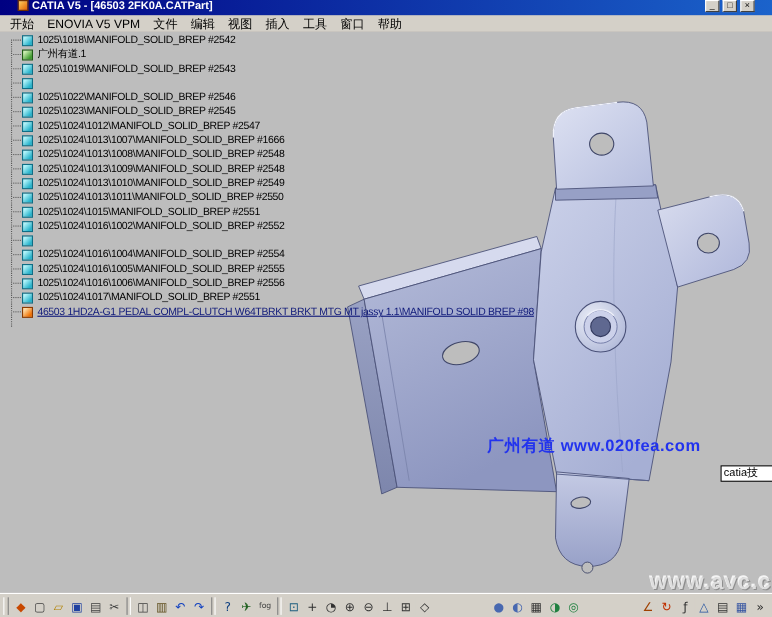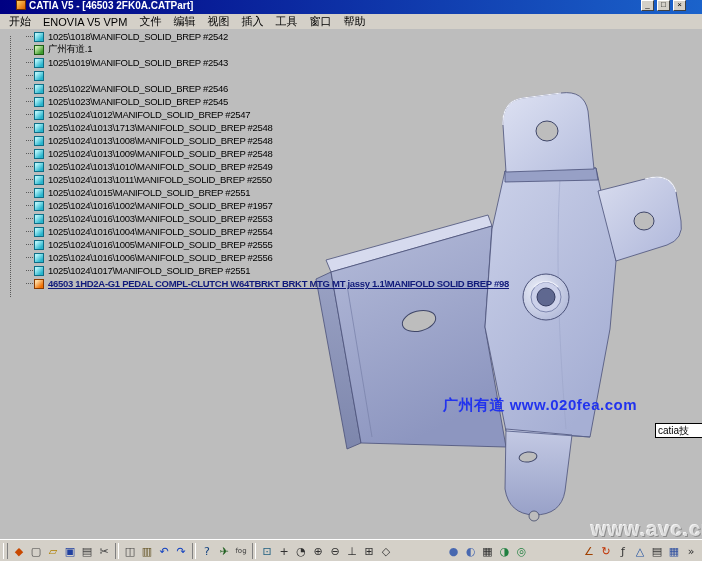--- a/index.html
+++ b/index.html
@@ -23,28 +23,28 @@
   .menubar{
     height:15px;background:#d4d0c8;border-bottom:1px solid #848484;
     display:flex;align-items:center;font-size:11px;color:#000;padding-left:3px;
   }
   .menu-item{padding:0 6px;white-space:nowrap;cursor:default;}
   
   .viewport{position:absolute;top:29px;left:0;width:702px;height:511px;background:#bdbdbd;overflow:hidden;}
   svg.model{position:absolute;top:0;left:0;}
   
   .trunk{position:absolute;left:10px;top:7px;height:261px;border-left:1px dotted #5a5a5a;}
-  .tree{position:absolute;top:1px;left:18px;z-index:5;}
+  .tree{position:absolute;top:1px;left:4px;z-index:5;}
   .tree-row{display:flex;align-items:center;height:13px;white-space:nowrap;}
   .stub{width:7px;height:0;border-top:1px dotted #5a5a5a;margin-left:8px;flex:none;}
   .ticon{width:10px;height:10px;margin:0 4px 0 1px;flex:none;box-sizing:border-box;
     background:linear-gradient(135deg,#aef2f8 20%,#28b4cc 80%);border:1px solid #0e6e86;}
   .geometry-set-icon{background:linear-gradient(135deg,#c8ecae 20%,#3f9c2f 80%);border-color:#1e5c14;}
   .tlabel{font-size:9.5px;letter-spacing:-0.3px;color:#000;}
-  .tree-row.selected .tlabel{color:#101a7a;font-weight:bold;text-decoration:underline;}
+  .tree-row.selected .tlabel{color:#101a7a;font-weight:normal;text-decoration:underline;}
   .tree-row.selected .ticon{background:linear-gradient(135deg,#ffd9a0 20%,#f07000 80%);border-color:#8a3a00;}
   
   .watermark{position:absolute;left:443px;top:367px;z-index:6;
     font-size:15px;font-weight:bold;color:#2233ee;letter-spacing:0.5px;}
   .catia-note{position:absolute;right:-3px;top:394px;z-index:7;width:46px;height:13px;
     background:#ffffff;border:1px solid #000;font-size:10px;line-height:13px;padding-left:2px;color:#000;}
   .avc{position:absolute;left:591px;top:489px;z-index:6;
     font-size:20px;font-weight:bold;letter-spacing:1px;color:#dedede;
     text-shadow:1px 1px 0 #8e8e8e,-1px -1px 0 #f4f4f4;}
   
@@ -183,21 +183,21 @@
         <span class="tlabel">1025\1023\MANIFOLD_SOLID_BREP #2545</span>
       </div>
       <div class="tree-row">
         <span class="stub"></span>
         <span class="ticon manifold-solid-icon"></span>
         <span class="tlabel">1025\1024\1012\MANIFOLD_SOLID_BREP #2547</span>
       </div>
       <div class="tree-row">
         <span class="stub"></span>
         <span class="ticon manifold-solid-icon"></span>
-        <span class="tlabel">1025\1024\1013\1713\MANIFOLD_SOLID_BREP #2548</span>
+        <span class="tlabel">1025\1024\1013\1007\MANIFOLD_SOLID_BREP #1666</span>
       </div>
       <div class="tree-row">
         <span class="stub"></span>
         <span class="ticon manifold-solid-icon"></span>
         <span class="tlabel">1025\1024\1013\1008\MANIFOLD_SOLID_BREP #2548</span>
       </div>
       <div class="tree-row">
         <span class="stub"></span>
         <span class="ticon manifold-solid-icon"></span>
         <span class="tlabel">1025\1024\1013\1009\MANIFOLD_SOLID_BREP #2548</span>
@@ -213,26 +213,25 @@
         <span class="tlabel">1025\1024\1013\1011\MANIFOLD_SOLID_BREP #2550</span>
       </div>
       <div class="tree-row">
         <span class="stub"></span>
         <span class="ticon manifold-solid-icon"></span>
         <span class="tlabel">1025\1024\1015\MANIFOLD_SOLID_BREP #2551</span>
       </div>
       <div class="tree-row">
         <span class="stub"></span>
         <span class="ticon manifold-solid-icon"></span>
-        <span class="tlabel">1025\1024\1016\1002\MANIFOLD_SOLID_BREP #1957</span>
-      </div>
-      <div class="tree-row">
-        <span class="stub"></span>
-        <span class="ticon manifold-solid-icon"></span>
-        <span class="tlabel">1025\1024\1016\1003\MANIFOLD_SOLID_BREP #2553</span>
+        <span class="tlabel">1025\1024\1016\1002\MANIFOLD_SOLID_BREP #2552</span>
+      </div>
+      <div class="tree-row">
+        <span class="stub"></span>
+        <span class="ticon manifold-solid-icon"></span>
       </div>
       <div class="tree-row">
         <span class="stub"></span>
         <span class="ticon manifold-solid-icon"></span>
         <span class="tlabel">1025\1024\1016\1004\MANIFOLD_SOLID_BREP #2554</span>
       </div>
       <div class="tree-row">
         <span class="stub"></span>
         <span class="ticon manifold-solid-icon"></span>
         <span class="tlabel">1025\1024\1016\1005\MANIFOLD_SOLID_BREP #2555</span>

